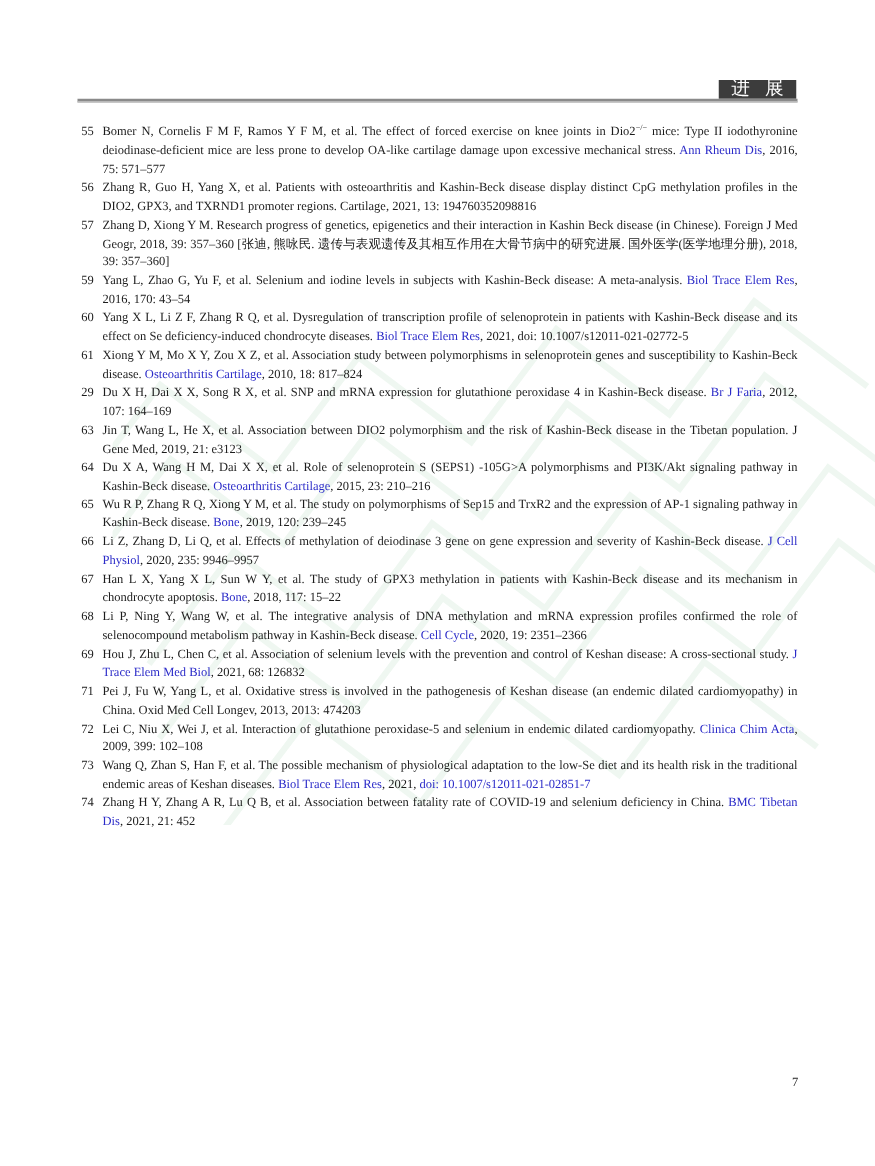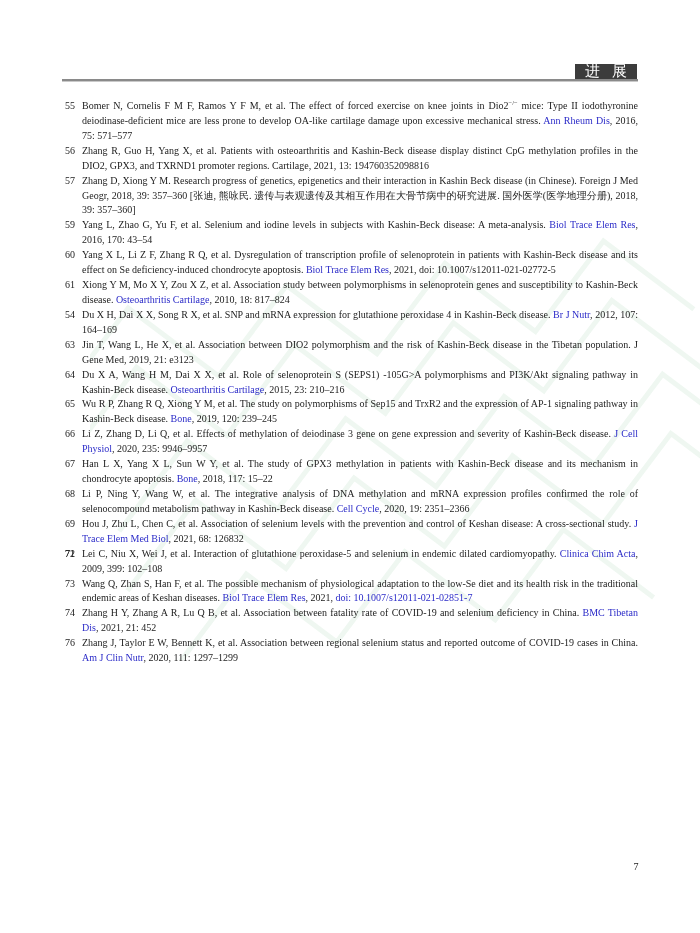--- a/index.html
+++ b/index.html
@@ -81,32 +81,31 @@
   </svg>
 
   <div class="section-tag">进 展</div>
   <div class="header-rule"></div>
 
   <div class="refs">
       <div class="ref"><span class="ref-num">55</span><span>Bomer N, Cornelis F M F, Ramos Y F M, et al. The effect of forced exercise on knee joints in Dio2</span><sup class="ref-sup">−/−</sup><span> mice: Type II iodothyronine deiodinase-deficient mice are less prone to develop OA-like cartilage damage upon excessive mechanical stress. </span><span class="journal-link">Ann Rheum Dis</span><span>, 2016, 75: 571–577</span></div>
       <div class="ref"><span class="ref-num">56</span><span>Zhang R, Guo H, Yang X, et al. Patients with osteoarthritis and Kashin-Beck disease display distinct CpG methylation profiles in the DIO2, GPX3, and TXRND1 promoter regions. Cartilage, 2021, 13: 194760352098816</span></div>
       <div class="ref"><span class="ref-num">57</span><span>Zhang D, Xiong Y M. Research progress of genetics, epigenetics and their interaction in Kashin Beck disease (in Chinese). Foreign J Med Geogr, 2018, 39: 357–360 [张迪, 熊咏民. 遗传与表观遗传及其相互作用在大骨节病中的研究进展. 国外医学(医学地理分册), 2018, 39: 357–360]</span></div>
       <div class="ref"><span class="ref-num">59</span><span>Yang L, Zhao G, Yu F, et al. Selenium and iodine levels in subjects with Kashin-Beck disease: A meta-analysis. </span><span class="journal-link">Biol Trace Elem Res</span><span>, 2016, 170: 43–54</span></div>
-      <div class="ref"><span class="ref-num">60</span><span>Yang X L, Li Z F, Zhang R Q, et al. Dysregulation of transcription profile of selenoprotein in patients with Kashin-Beck disease and its effect on Se deficiency-induced chondrocyte apoptosis. </span><span class="journal-link">Biol Trace Elem Res</span><span>, 2021, doi: 10.1007/s12011-021-02772-5</span></div>
+      <div class="ref"><span class="ref-num">60</span><span>Yang X L, Li Z F, Zhang R Q, et al. Dysregulation of transcription profile of selenoprotein in patients with Kashin-Beck disease and its effect on Se deficiency-induced chondrocyte diseases. </span><span class="journal-link">Biol Trace Elem Res</span><span>, 2021, doi: 10.1007/s12011-021-02772-5</span></div>
       <div class="ref"><span class="ref-num">61</span><span>Xiong Y M, Mo X Y, Zou X Z, et al. Association study between polymorphisms in selenoprotein genes and susceptibility to Kashin-Beck disease. </span><span class="journal-link">Osteoarthritis Cartilage</span><span>, 2010, 18: 817–824</span></div>
-      <div class="ref"><span class="ref-num">54</span><span>Du X H, Dai X X, Song R X, et al. SNP and mRNA expression for glutathione peroxidase 4 in Kashin-Beck disease. </span><span class="journal-link">Br J Nutr</span><span>, 2012, 107: 164–169</span></div>
+      <div class="ref"><span class="ref-num">29</span><span>Du X H, Dai X X, Song R X, et al. SNP and mRNA expression for glutathione peroxidase 4 in Kashin-Beck disease. </span><span class="journal-link">Br J Faria</span><span>, 2012, 107: 164–169</span></div>
       <div class="ref"><span class="ref-num">63</span><span>Jin T, Wang L, He X, et al. Association between DIO2 polymorphism and the risk of Kashin-Beck disease in the Tibetan population. J Gene Med, 2019, 21: e3123</span></div>
       <div class="ref"><span class="ref-num">64</span><span>Du X A, Wang H M, Dai X X, et al. Role of selenoprotein S (SEPS1) -105G&gt;A polymorphisms and PI3K/Akt signaling pathway in Kashin-Beck disease. </span><span class="journal-link">Osteoarthritis Cartilage</span><span>, 2015, 23: 210–216</span></div>
       <div class="ref"><span class="ref-num">65</span><span>Wu R P, Zhang R Q, Xiong Y M, et al. The study on polymorphisms of Sep15 and TrxR2 and the expression of AP-1 signaling pathway in Kashin-Beck disease. </span><span class="journal-link">Bone</span><span>, 2019, 120: 239–245</span></div>
       <div class="ref"><span class="ref-num">66</span><span>Li Z, Zhang D, Li Q, et al. Effects of methylation of deiodinase 3 gene on gene expression and severity of Kashin-Beck disease. </span><span class="journal-link">J Cell Physiol</span><span>, 2020, 235: 9946–9957</span></div>
       <div class="ref"><span class="ref-num">67</span><span>Han L X, Yang X L, Sun W Y, et al. The study of GPX3 methylation in patients with Kashin-Beck disease and its mechanism in chondrocyte apoptosis. </span><span class="journal-link">Bone</span><span>, 2018, 117: 15–22</span></div>
       <div class="ref"><span class="ref-num">68</span><span>Li P, Ning Y, Wang W, et al. The integrative analysis of DNA methylation and mRNA expression profiles confirmed the role of selenocompound metabolism pathway in Kashin-Beck disease. </span><span class="journal-link">Cell Cycle</span><span>, 2020, 19: 2351–2366</span></div>
       <div class="ref"><span class="ref-num">69</span><span>Hou J, Zhu L, Chen C, et al. Association of selenium levels with the prevention and control of Keshan disease: A cross-sectional study. </span><span class="journal-link">J Trace Elem Med Biol</span><span>, 2021, 68: 126832</span></div>
-      <div class="ref"><span class="ref-num">71</span></div>
+      <div class="ref"><span class="ref-num">71</span><span>Pei J, Fu W, Yang L, et al. Oxidative stress is involved in the pathogenesis of Keshan disease (an endemic dilated cardiomyopathy) in China. Oxid Med Cell Longev, 2013, 2013: 474203</span></div>
       <div class="ref"><span class="ref-num">72</span><span>Lei C, Niu X, Wei J, et al. Interaction of glutathione peroxidase-5 and selenium in endemic dilated cardiomyopathy. </span><span class="journal-link">Clinica Chim Acta</span><span>, 2009, 399: 102–108</span></div>
       <div class="ref"><span class="ref-num">73</span><span>Wang Q, Zhan S, Han F, et al. The possible mechanism of physiological adaptation to the low-Se diet and its health risk in the traditional endemic areas of Keshan diseases. </span><span class="journal-link">Biol Trace Elem Res</span><span>, 2021, </span><span class="journal-link">doi: 10.1007/s12011-021-02851-7</span></div>
       <div class="ref"><span class="ref-num">74</span><span>Zhang H Y, Zhang A R, Lu Q B, et al. Association between fatality rate of COVID-19 and selenium deficiency in China. </span><span class="journal-link">BMC Tibetan Dis</span><span>, 2021, 21: 452</span></div>
-      <div class="ref"><span class="ref-num">76</span><span>Zhang J, Taylor E W, Bennett K, et al. Association between regional selenium status and reported outcome of COVID-19 cases in China. </span><span class="journal-link">Am J Clin Nutr</span><span>, 2020, 111: 1297–1299</span></div>
     </div>
 
   <div class="page-num">7</div>
 
 </div>
 
 </body></html>

